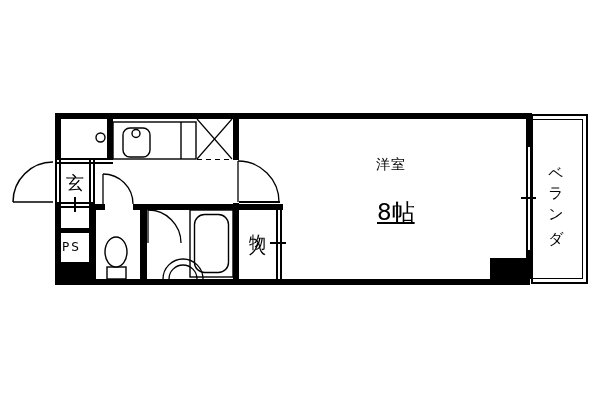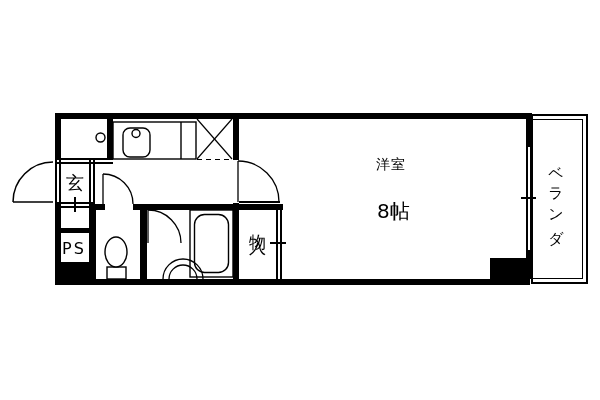--- a/index.html
+++ b/index.html
@@ -115,23 +115,23 @@
     </g>
 
     <g stroke="#000" stroke-width="1.4" fill="#fff">
       <rect x="107" y="267" width="19" height="12"></rect>
       <ellipse cx="116" cy="252" rx="11" ry="15"></ellipse>
     </g>
   </svg>
 
   <div class="label" style="left:66px;top:174px;font-size:18px;">玄</div>
 
-  <div class="label" style="left:62px;top:241px;font-size:16px;letter-spacing:2px;">PS</div>
+  <div class="label" style="left:62px;top:241px;font-size:12px;letter-spacing:2px;">PS</div>
 
   <div class="label vtext" style="left:249px;top:220px;font-size:17px;letter-spacing:4px;">物入</div>
 
   <div class="label" style="left:376px;top:157px;font-size:14px;letter-spacing:1px;">洋室</div>
 
-  <div class="label" style="left:377px;top:201px;font-size:20px;">8帖</div>
+  <div class="label" style="left:377px;top:201px;font-size:23px;text-decoration:underline;">8帖</div>
 
   <div class="label vtext" style="left:548px;top:156px;font-size:15px;letter-spacing:4px;">ベランダ</div>
 
 </div>
 
 </body></html>

